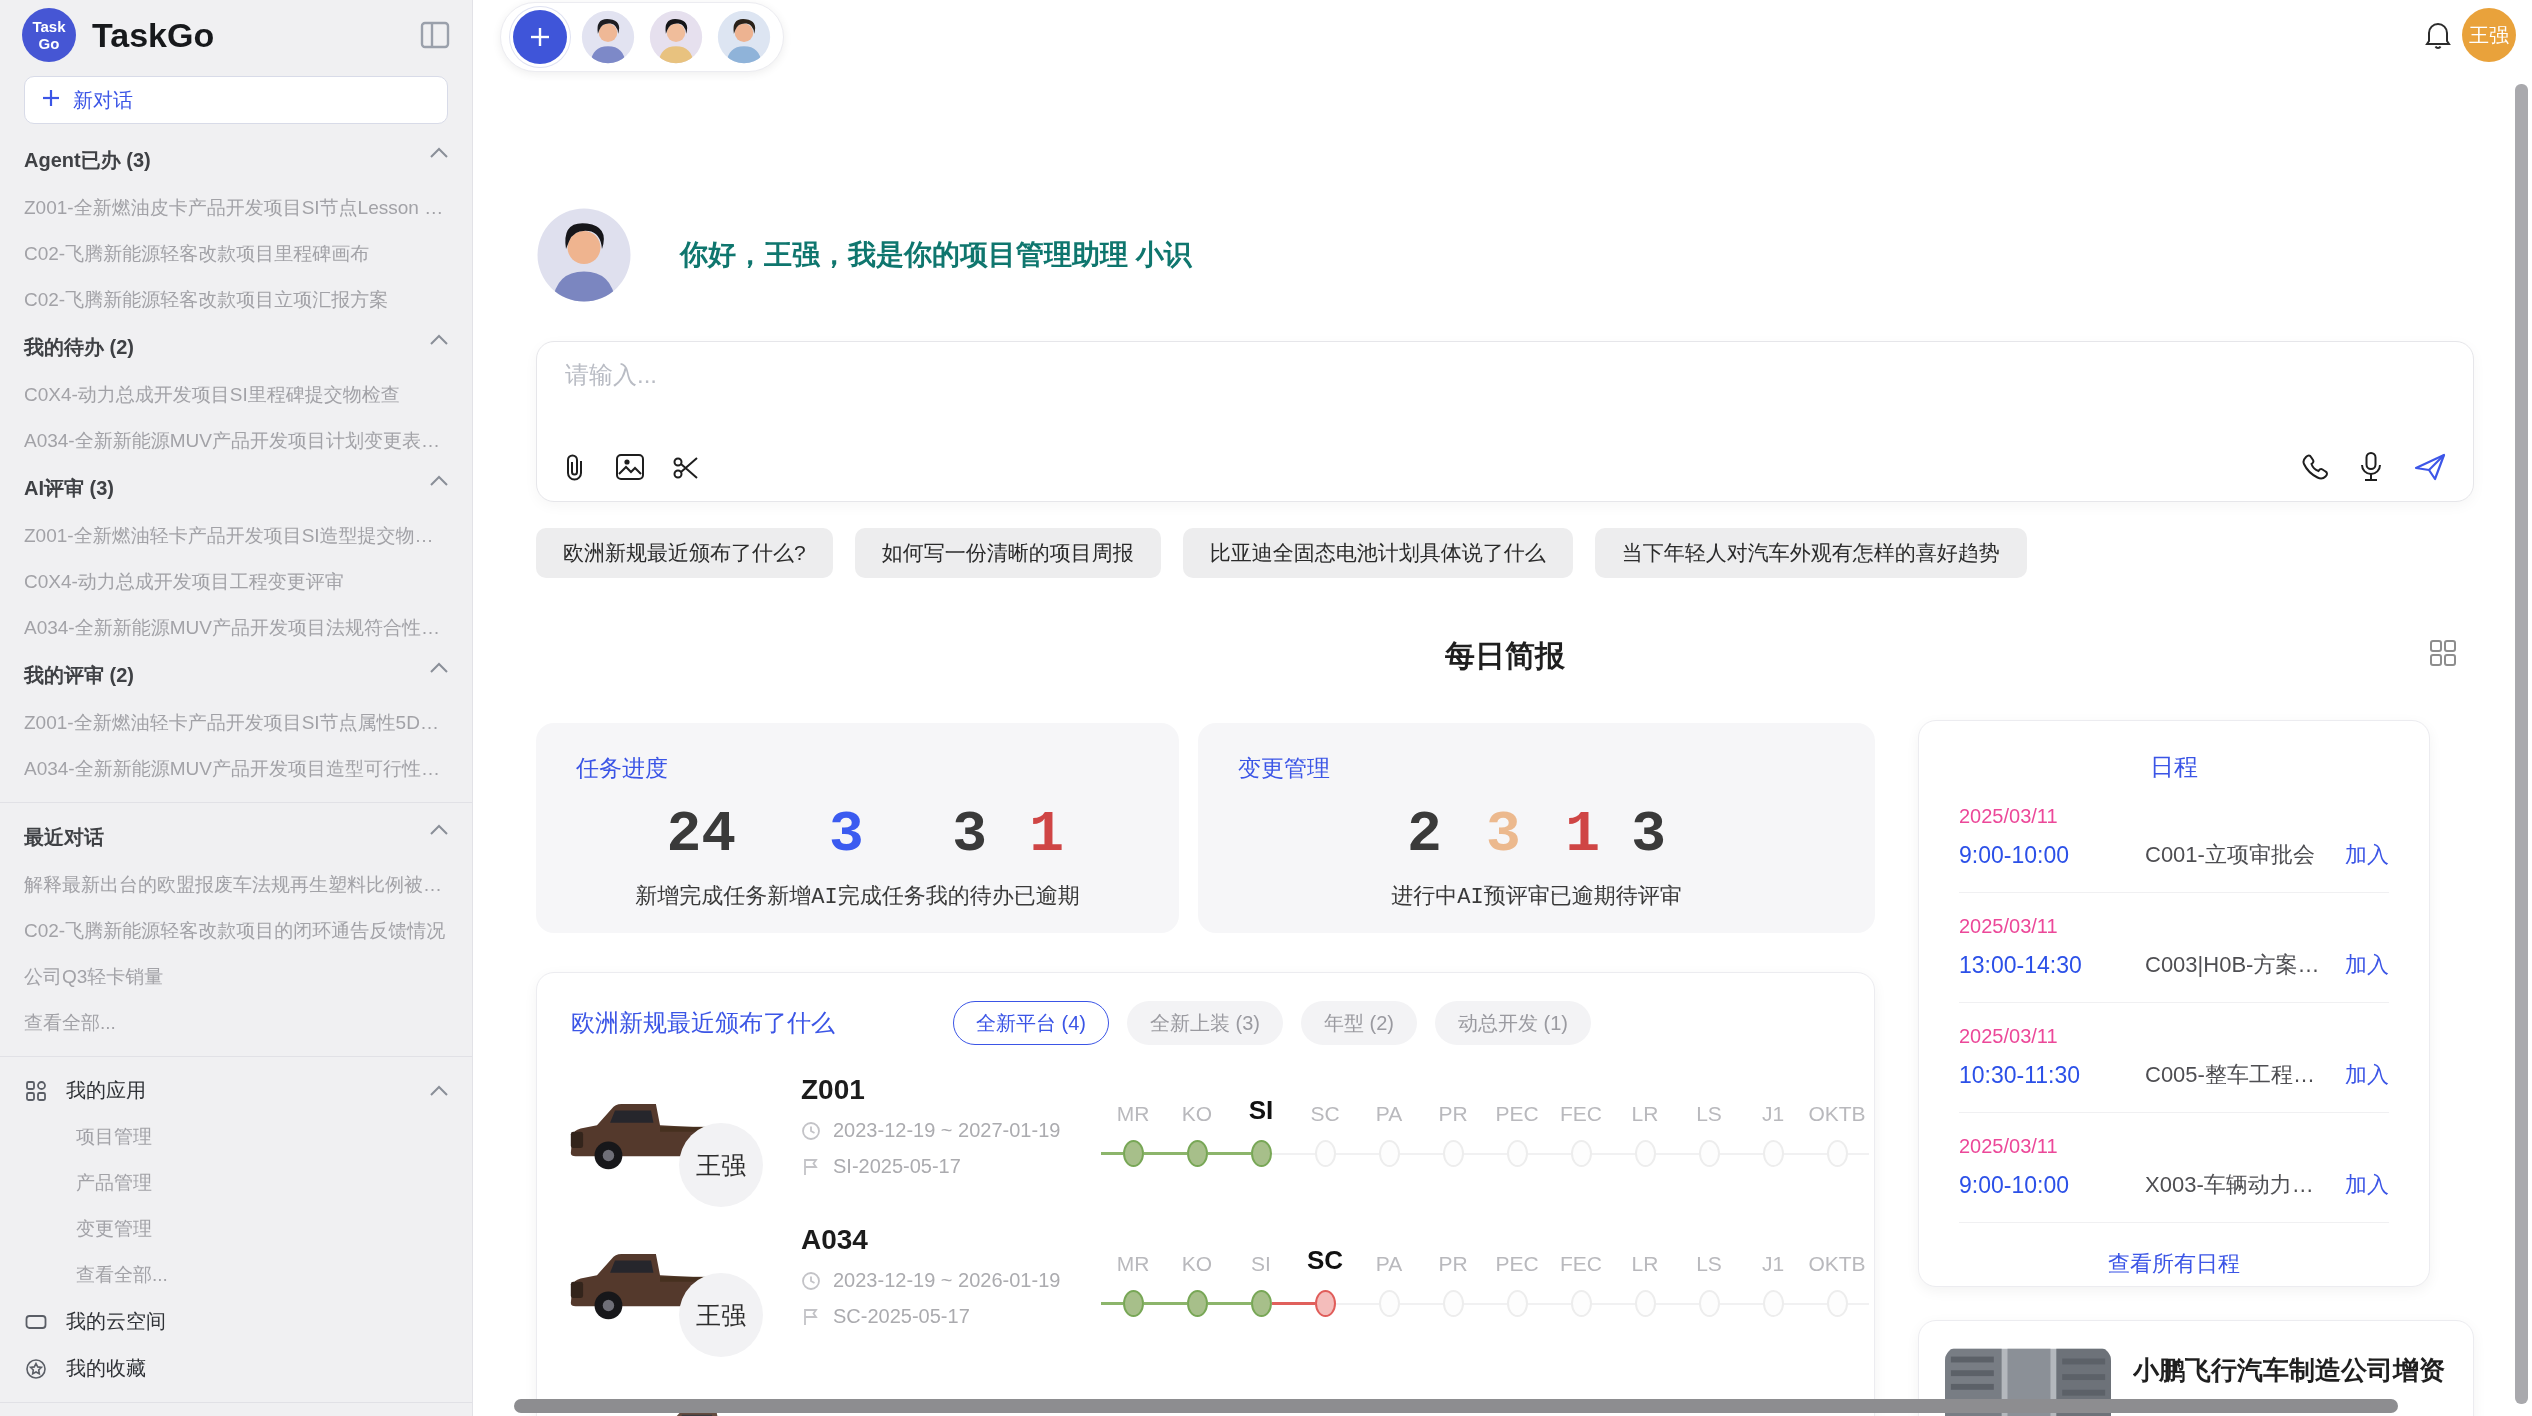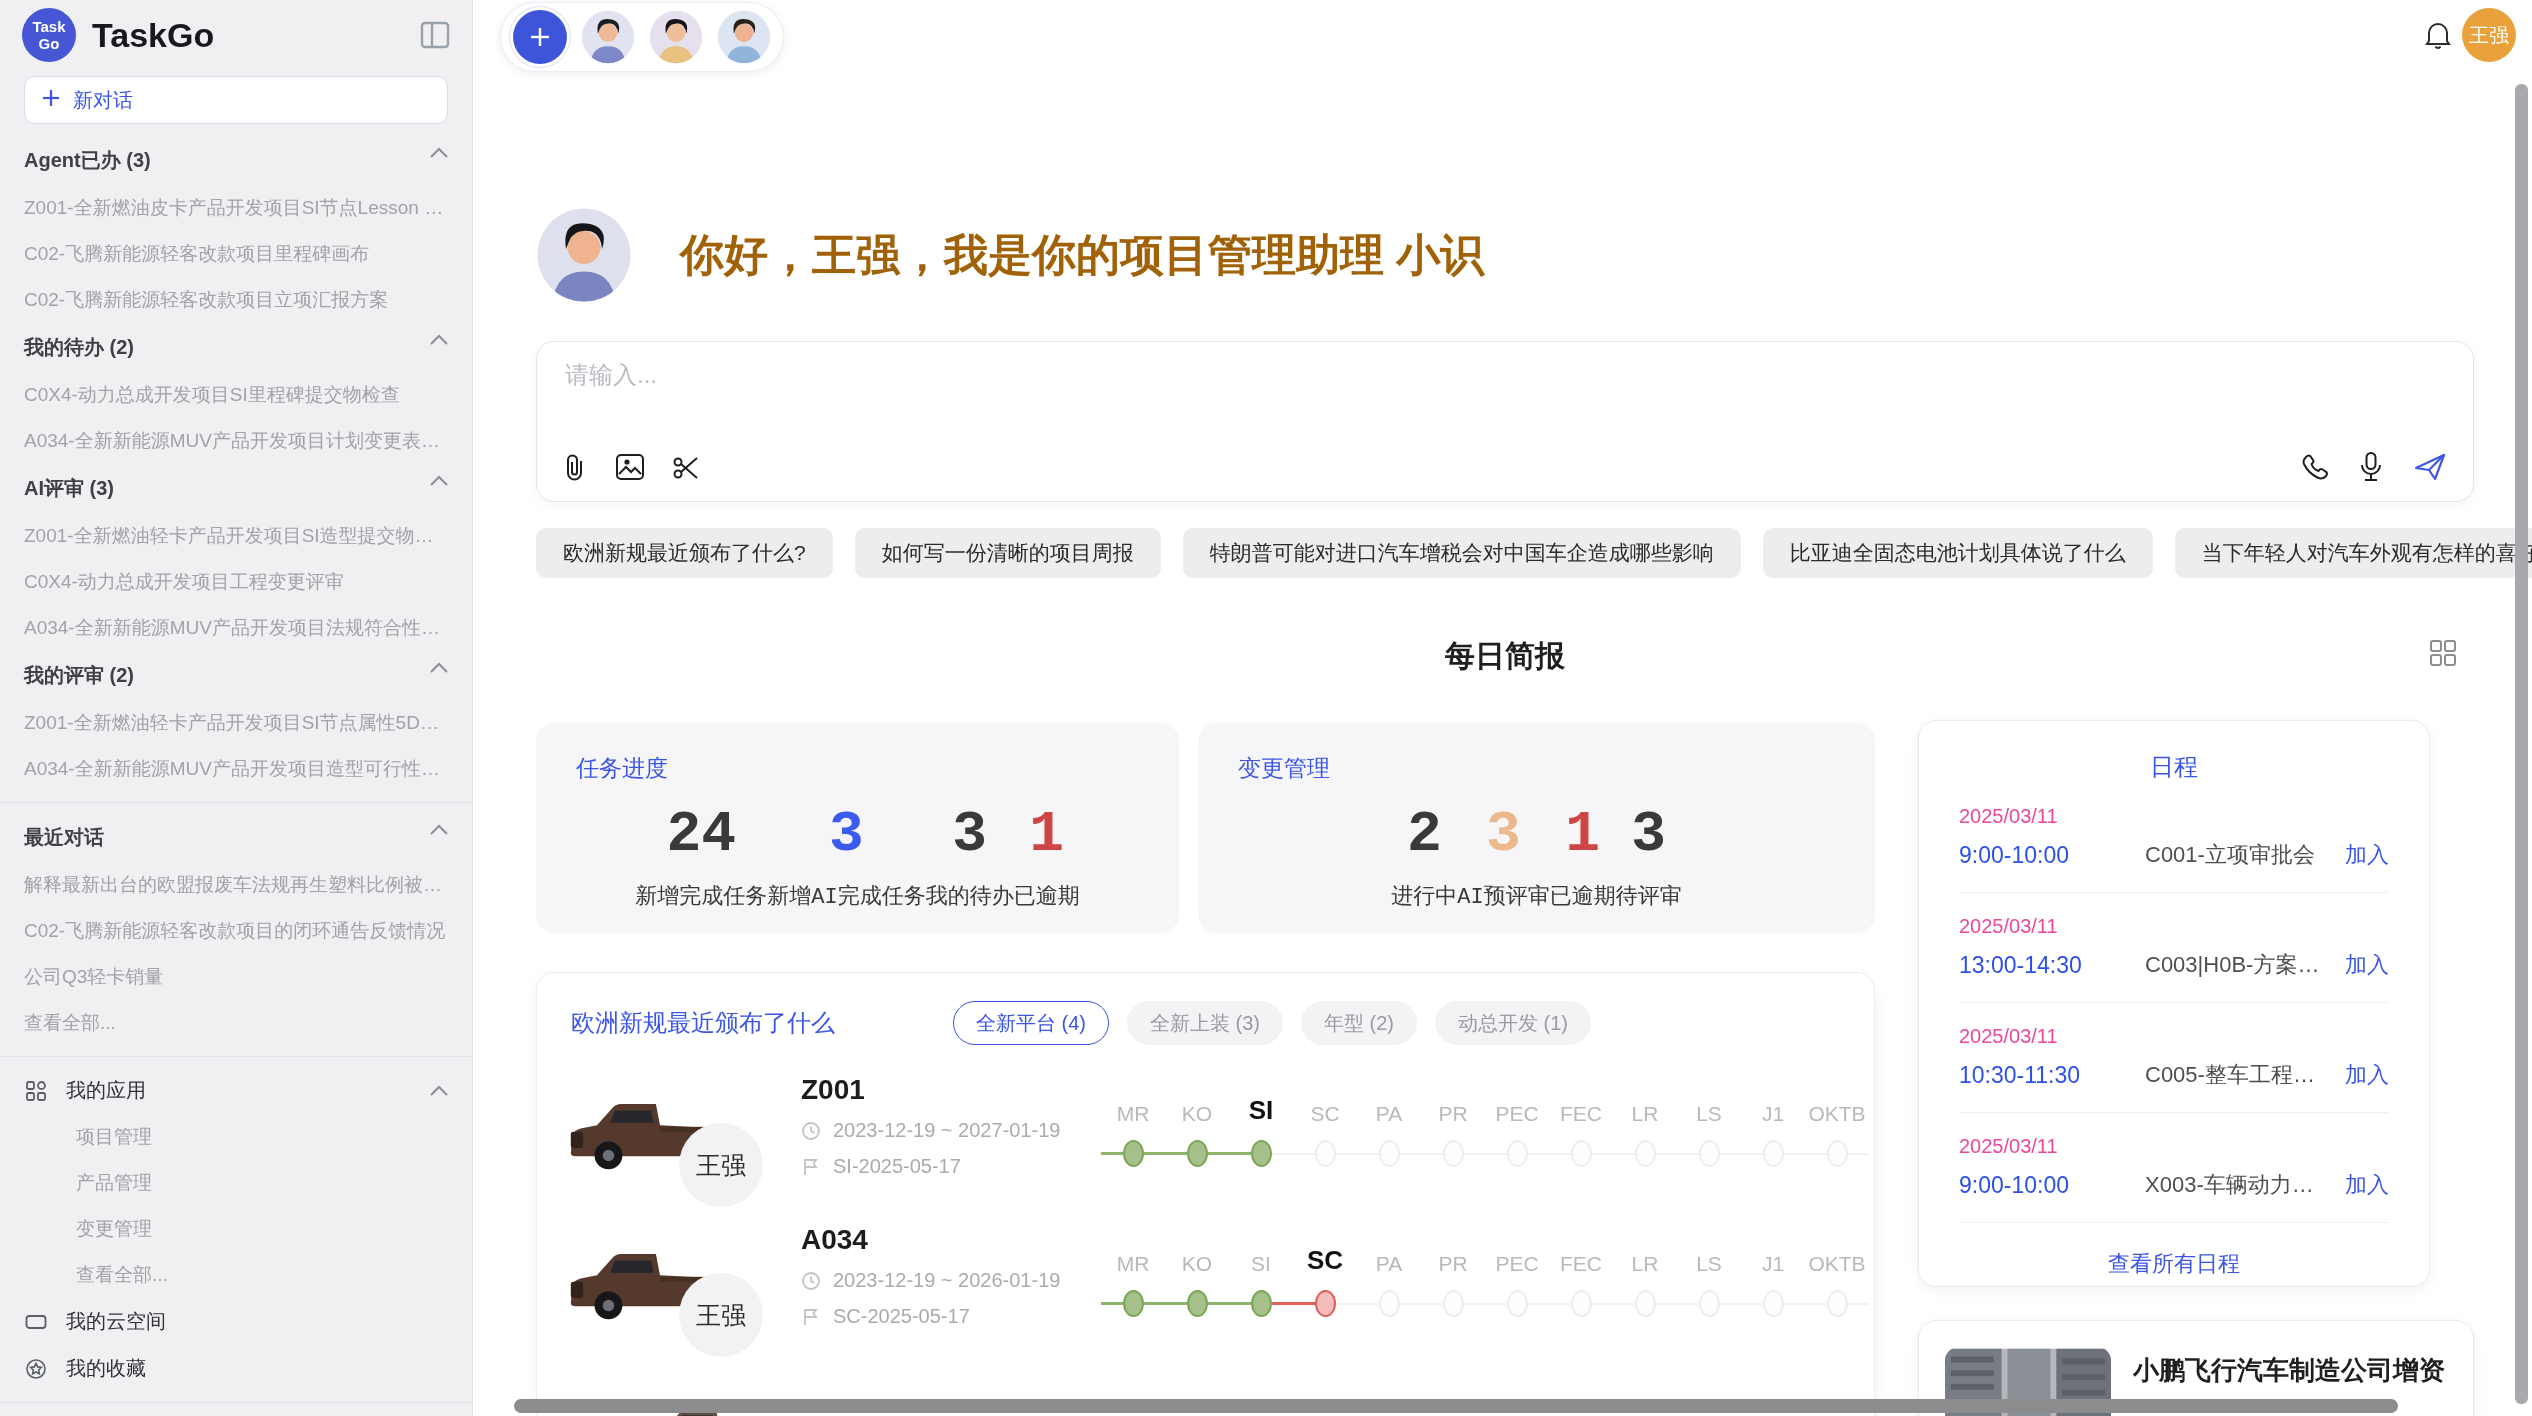--- a/index.html
+++ b/index.html
@@ -35,21 +35,21 @@
   .mini-avatar{width:54px;height:54px;border-radius:50%;overflow:hidden;flex:none;cursor:pointer;}
   .mini-avatar svg{display:block;width:100%;height:100%;}
 
   .bell{position:absolute;left:1951px;top:20px;color:#2c2c2c;cursor:pointer;}
   .user-avatar{position:absolute;left:1989px;top:8px;width:54px;height:54px;border-radius:50%;background:#e9a23b;color:#fff;
                display:flex;align-items:center;justify-content:center;font-size:20px;cursor:pointer;}
 
   .hero{position:absolute;left:63px;top:207px;display:flex;align-items:center;}
   .hero-avatar{width:96px;height:96px;border-radius:50%;overflow:hidden;flex:none;}
   .hero-avatar svg{display:block;width:100%;height:100%;}
-  .hero-text{margin-left:48px;font-size:44px;font-weight:700;color:#a16207;}
+  .hero-text{margin-left:48px;font-size:28px;font-weight:700;color:#0f766e;}
 
   .composer{position:absolute;left:63px;top:341px;width:1938px;height:161px;box-sizing:border-box;background:#fff;
             border:1px solid #e6e6ea;border-radius:18px;box-shadow:0 4px 14px rgba(0,0,0,.04);}
   .composer-input{position:absolute;left:26px;top:18px;width:1600px;border:none;outline:none;font-size:24px;color:#333;
                   font-family:inherit;background:transparent;}
   .composer-input::placeholder{color:#b9bcc4;}
   .comp-left{position:absolute;left:24px;bottom:18px;display:flex;gap:26px;color:#1e1e1e;}
   .comp-right{position:absolute;right:26px;bottom:18px;display:flex;gap:30px;align-items:center;color:#1e1e1e;}
   .comp-ic{display:flex;cursor:pointer;}
   .send{color:#3d56e8;}
@@ -394,21 +394,20 @@
             <path d="M3 17 L31 4 L22 28 L16 19 Z"></path>
               <path d="M16 19 L31 4"></path>
           </svg>
         </span>
       </div>
     </div>
 
     <div class="chips">
         <button class="chip">欧洲新规最近颁布了什么?</button>
         <button class="chip">如何写一份清晰的项目周报</button>
-        <button class="chip">特朗普可能对进口汽车增税会对中国车企造成哪些影响</button>
         <button class="chip">比亚迪全固态电池计划具体说了什么</button>
         <button class="chip">当下年轻人对汽车外观有怎样的喜好趋势</button>
       </div>
 
     <div class="brief-head">
       <span class="brief-title">每日简报</span>
       <span class="brief-grid">
         <svg width="30" height="30" viewBox="0 0 30 30" fill="none" stroke="currentColor" stroke-width="2">
           <rect x="3" y="3" width="10" height="10" rx="2"></rect>
             <rect x="17" y="3" width="10" height="10" rx="2"></rect>

